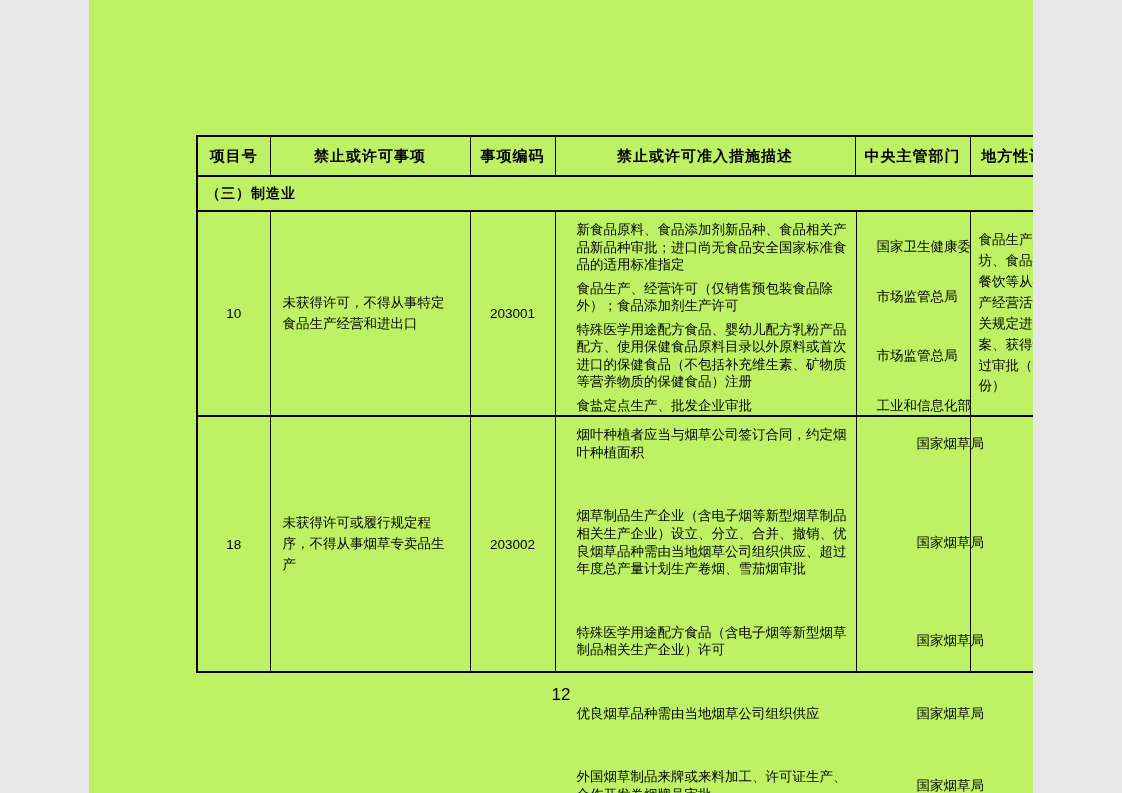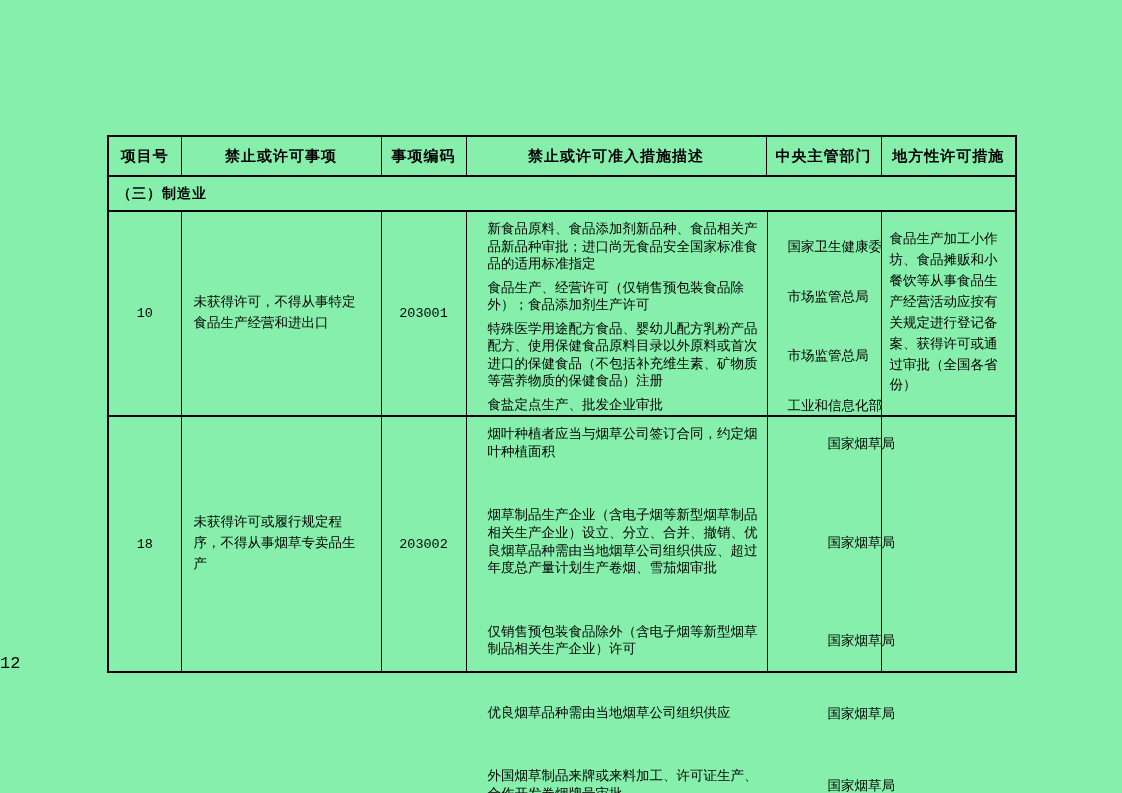--- a/index.html
+++ b/index.html
@@ -1,21 +1,21 @@
 <!DOCTYPE html>
 <html><head>
 <meta charset="utf-8">
 <style>
   * { margin:0; padding:0; box-sizing:border-box; }
   html,body { background:#e8e8e8; }
   .page {
     position:relative;
-    width:1122px; height:793px;
-    background:#86efac;
-    font-family:Liberation Mono, monospace;
+    width:944px; height:793px;
+    background:#bef264;
+    font-family:Liberation Sans, sans-serif;
     color:#000;
     margin:0 auto;
     overflow:hidden;
   }
   table.nlist {
     position:absolute; left:107px; top:135px;
     width:908px;
     border-collapse:collapse;
     table-layout:fixed;
   }
@@ -58,22 +58,22 @@
     padding:3px 10px 3px 9px;
     line-height:1.3;
     font-size:13.5px;
   }
   .m-dept {
     display:flex; align-items:center;
     padding-left:9px;
     font-size:13.5px;
   }
   .page-number {
-    position:absolute; top:654px; left:0;
-    width:100%; 
+    position:absolute; top:685px; left:0;
+    width:100%; text-align:center;
     font-size:17px;
   }
 </style>
 </head>
 <body>
 
 <div class="page">
 
   <table class="nlist">
     <colgroup>
@@ -123,21 +123,21 @@
       <td class="cell-center">18</td>
       <td class="cell-matter">未获得许可或履行规定程序，不得从事烟草专卖品生产</td>
       <td class="cell-center">203002</td>
       <td class="cell-measures" colspan="2">
         <div class="vdivider"></div>
         <div class="mgrid">
           <div class="m-desc">烟叶种植者应当与烟草公司签订合同，约定烟叶种植面积</div>
           <div class="m-dept">国家烟草局</div>
           <div class="m-desc">烟草制品生产企业（含电子烟等新型烟草制品相关生产企业）设立、分立、合并、撤销、优良烟草品种需由当地烟草公司组织供应、超过年度总产量计划生产卷烟、雪茄烟审批</div>
           <div class="m-dept">国家烟草局</div>
-          <div class="m-desc">仅销售预包装食品除外（含电子烟等新型烟草制品相关生产企业）许可</div>
+          <div class="m-desc">特殊医学用途配方食品（含电子烟等新型烟草制品相关生产企业）许可</div>
           <div class="m-dept">国家烟草局</div>
           <div class="m-desc">优良烟草品种需由当地烟草公司组织供应</div>
           <div class="m-dept">国家烟草局</div>
           <div class="m-desc">外国烟草制品来牌或来料加工、许可证生产、合作开发卷烟牌号审批</div>
           <div class="m-dept">国家烟草局</div>
         </div>
       </td>
       <td class="cell-local"></td>
     </tr>
   </tbody>

